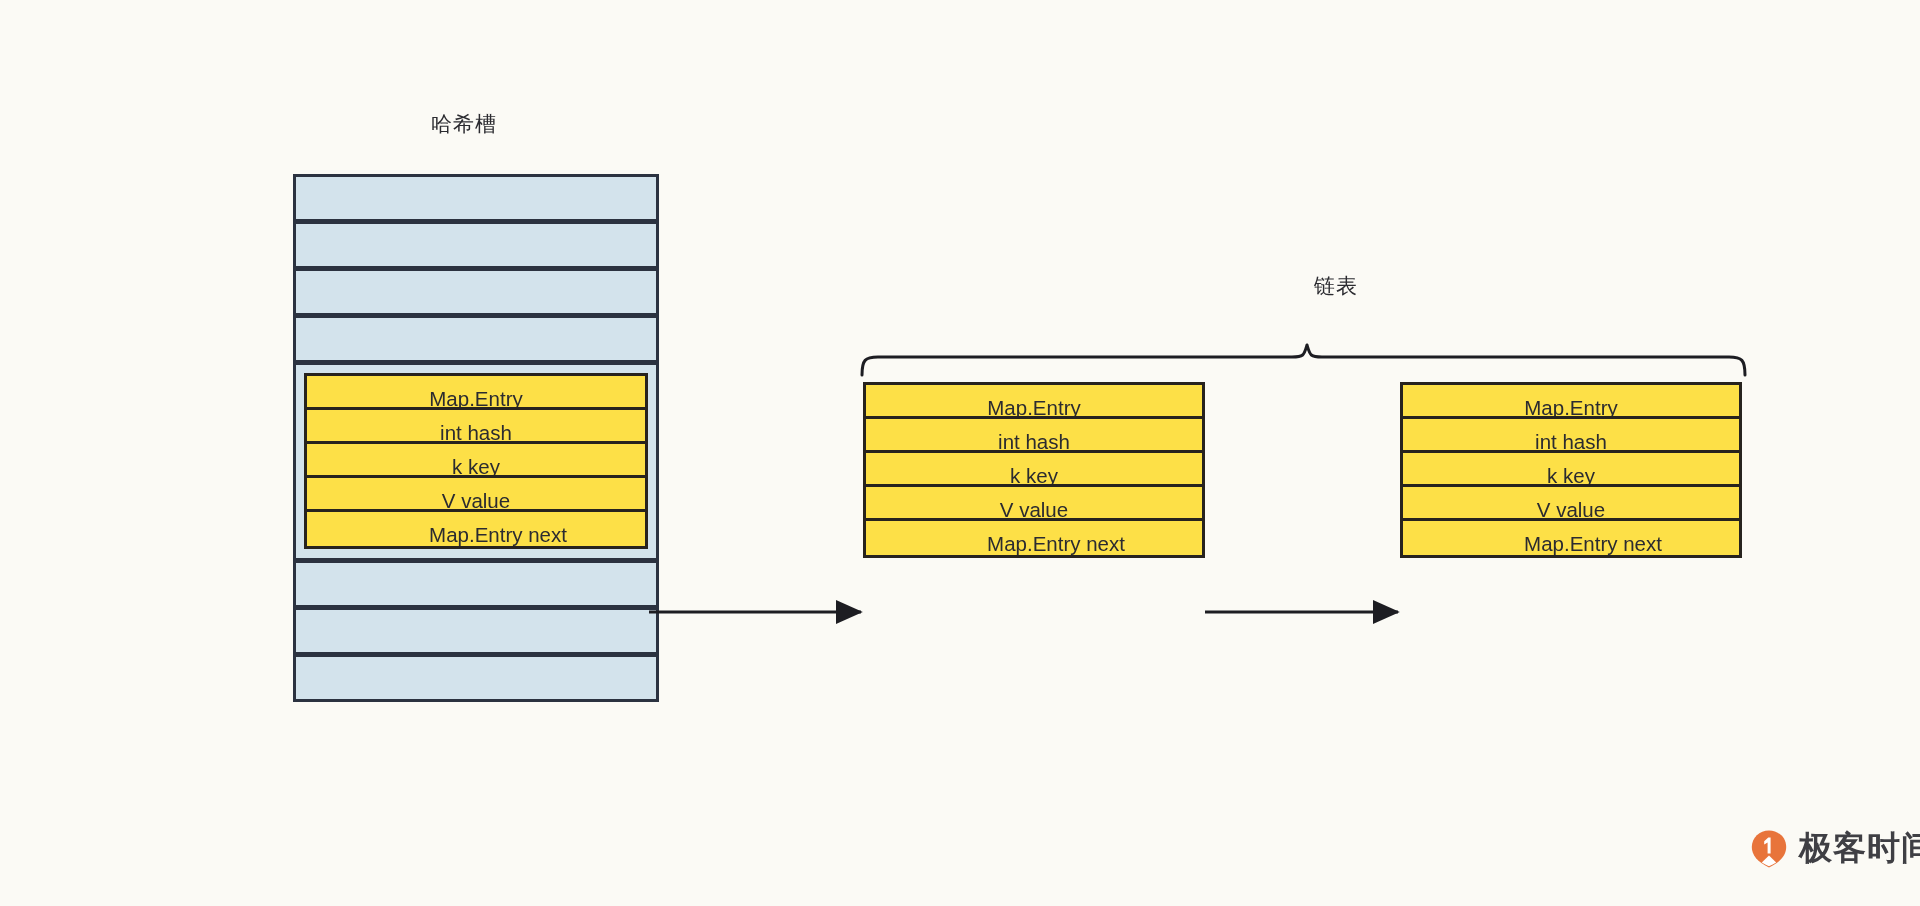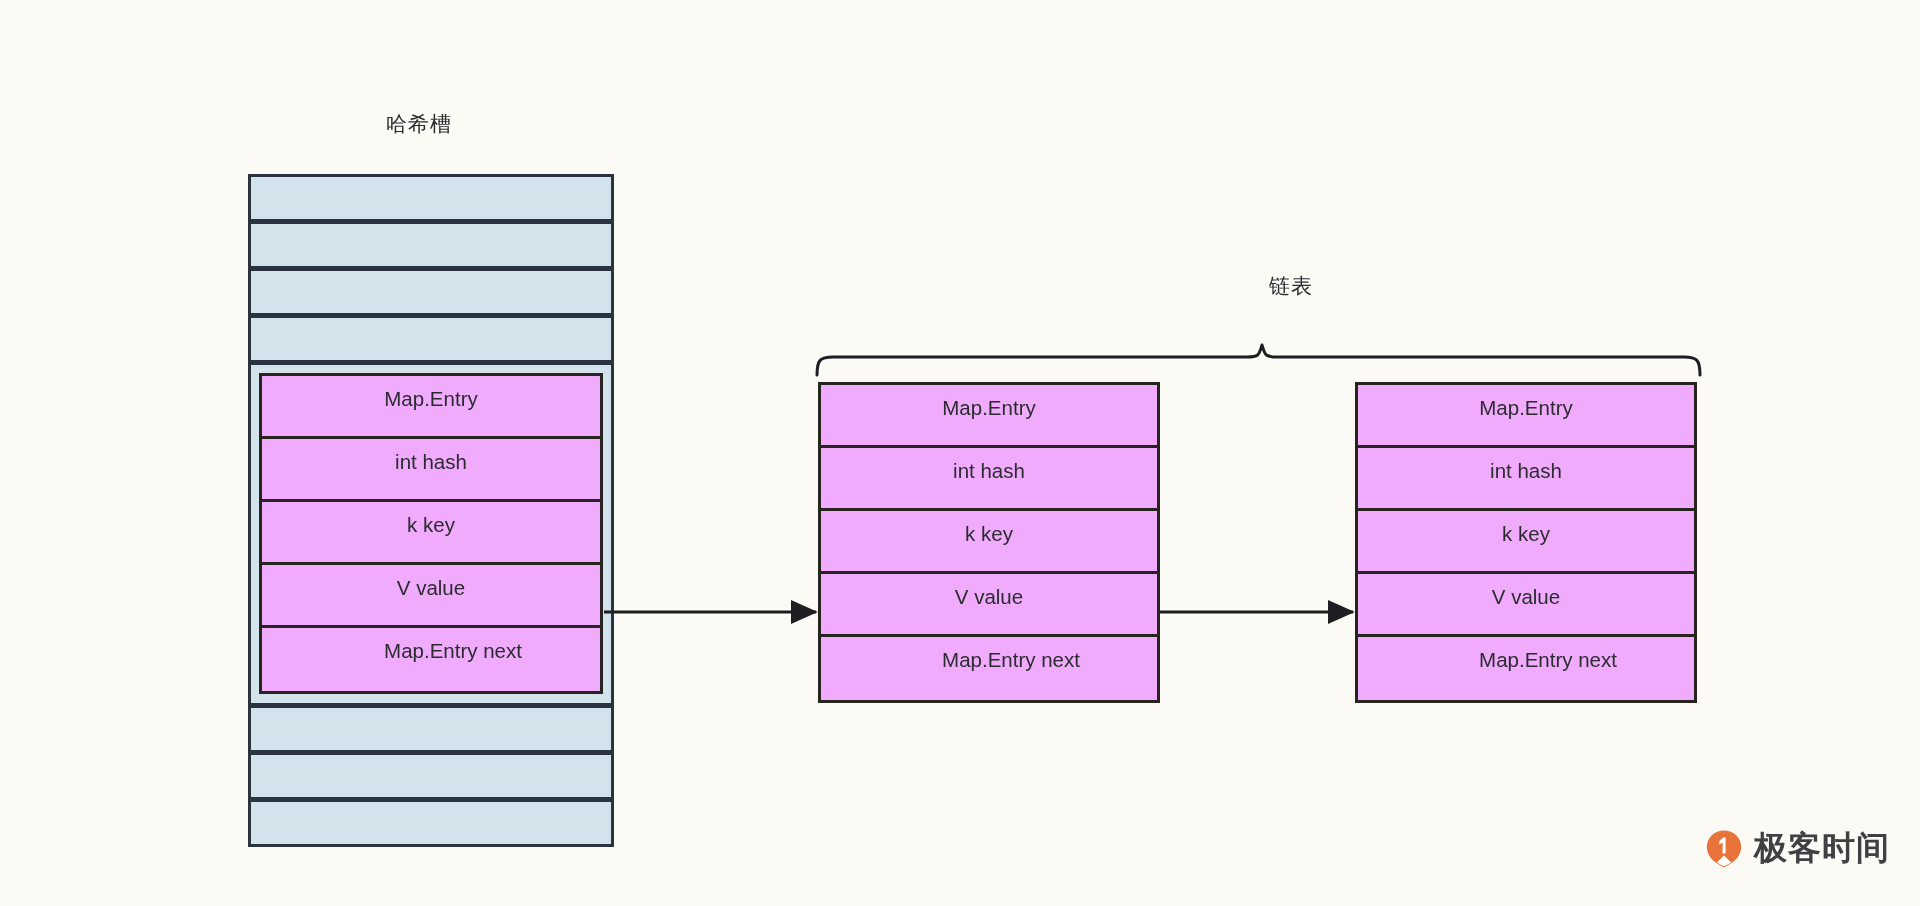--- a/index.html
+++ b/index.html
@@ -11,20 +11,21 @@
     height: 906px;
     background: #fbfaf5;
     font-family: "Liberation Sans", "DejaVu Sans", sans-serif;
     position: relative;
     overflow: hidden;
     color: #25252a;
   }
   .canvas {
     position: absolute;
     inset: 0;
+    margin-left: 45px;
   }
 
   
   .label {
     position: absolute;
     font-size: 21px;
     color: #2b2b30;
     white-space: nowrap;
     letter-spacing: 1px;
   }
@@ -53,27 +54,27 @@
 
   
   .entry-box {
     box-sizing: border-box;
     width: 100%;
     border: 3px solid #27231e;
     background: #fce0b0;
   }
   .entry-row {
     box-sizing: border-box;
-    height: 63px;
+    height: 34px;
     line-height: 45px;
     text-align: center;
     font-size: 20.5px;
     color: #2b2b30;
     border-bottom: 3px solid #27231e;
-    background: #f0abfc;
+    background: #fde047;
     white-space: nowrap;
     overflow: hidden;
   }
   .entry-row:last-child {
     border-bottom: none;
     padding-left: 44px;
   }
 
   #entry-box-2 {
     position: absolute;

